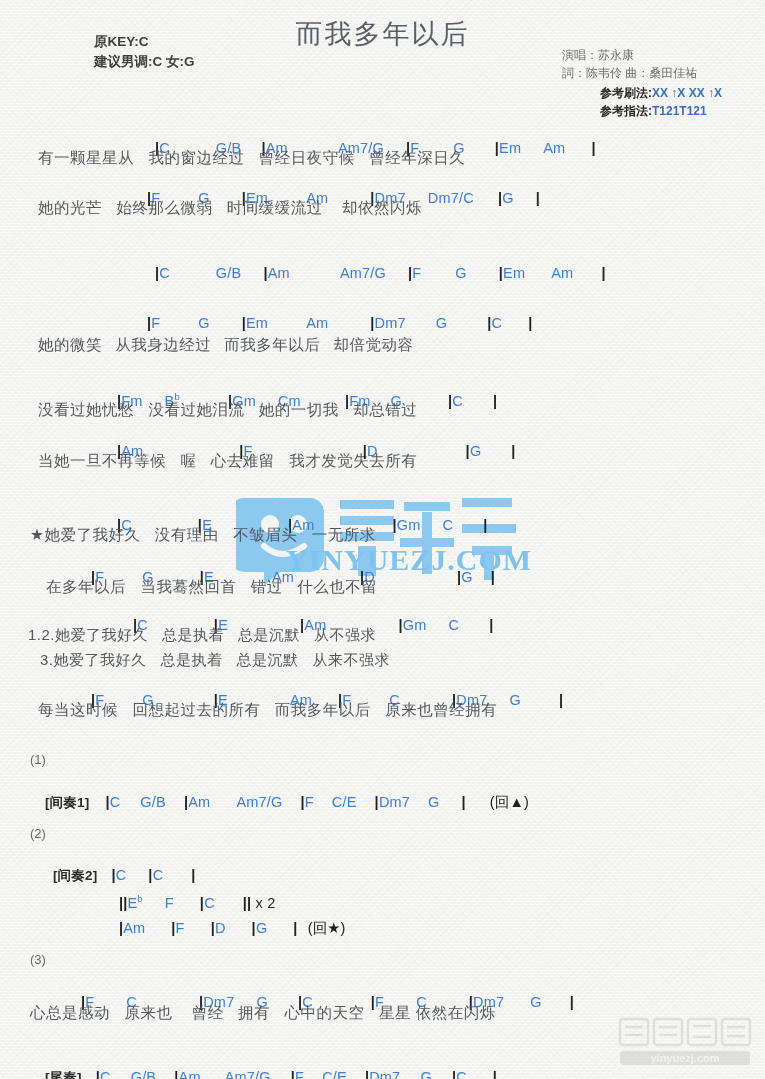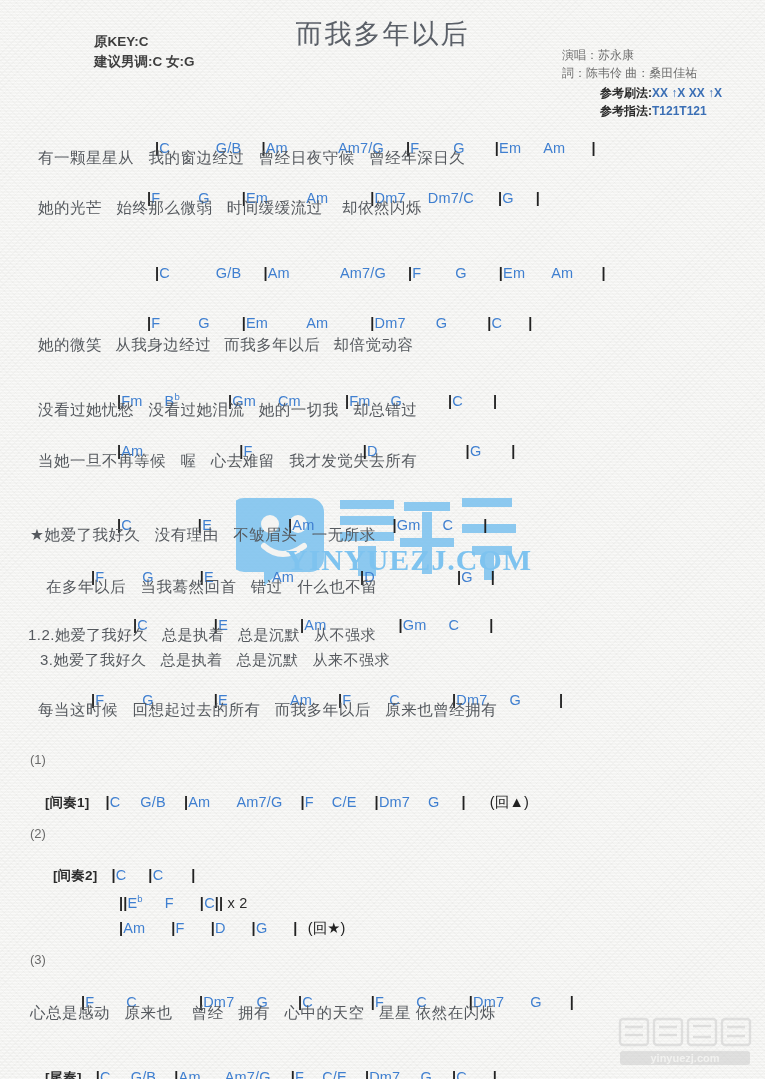--- a/index.html
+++ b/index.html
@@ -243,21 +243,21 @@
   <div class="line section-num" style="top:752px;left:30px;">(1)</div>
   <div class="line chords" style="top:777px;">
     <span class="sec-label" style="margin-left:28px;font-size:13.5px;">[间奏1]</span><span style="margin-left:16px;"><span class="bar">|</span>C</span><span style="margin-left:20px;">G/B</span><span style="margin-left:18px;"><span class="bar">|</span>Am</span><span style="margin-left:26px;">Am7/G</span><span style="margin-left:18px;"><span class="bar">|</span>F</span><span style="margin-left:18px;">C/E</span><span style="margin-left:18px;"><span class="bar">|</span>Dm7</span><span style="margin-left:18px;">G</span><span style="margin-left:22px;" class="bar">|</span><span class="bar" style="margin-left:24px;font-weight:normal;">(回▲)</span>
   </div>
 
   <div class="line section-num" style="top:826px;left:30px;">(2)</div>
   <div class="line chords" style="top:851px;padding-left:8px;">
     <span class="sec-label" style="margin-left:28px;font-size:13.5px;">[间奏2]</span><span style="margin-left:14px;"><span class="bar">|</span>C</span><span style="margin-left:22px;"><span class="bar">|</span>C</span><span style="margin-left:28px;" class="bar">|</span>
   </div>
   <div class="line chords" style="top:877px;">
-    <span style="margin-left:102px;"><span class="bar">||</span>E<sup>b</sup></span><span style="margin-left:22px;">F</span><span style="margin-left:26px;"><span class="bar">|</span>C</span><span style="text-align:right;"><span class="bar">||</span><span style="color:#2b2b2b;"> x 2</span></span>
+    <span style="margin-left:102px;"><span class="bar">||</span>E<sup>b</sup></span><span style="margin-left:22px;">F</span><span style="margin-left:26px;"><span class="bar">|</span>C</span><span style="margin-left:28px;text-align:right;"><span class="bar">||</span><span style="color:#2b2b2b;"> x 2</span></span>
   </div>
   <div class="line chords" style="top:903px;">
     <span style="margin-left:102px;"><span class="bar">|</span>Am</span><span style="margin-left:26px;"><span class="bar">|</span>F</span><span style="margin-left:26px;"><span class="bar">|</span>D</span><span style="margin-left:26px;"><span class="bar">|</span>G</span><span style="margin-left:26px;" class="bar">|</span><span class="bar" style="margin-left:10px;font-weight:normal;">(回★)</span>
   </div>
 
   <div class="line section-num" style="top:952px;left:30px;">(3)</div>
   <div class="line chords" style="top:978px;">
     <span style="margin-left:64px;"><span class="bar">|</span>F</span><span style="margin-left:32px;">C</span><span style="margin-left:62px;"><span class="bar">|</span>Dm7</span><span style="margin-left:22px;">G</span><span style="margin-left:30px;"><span class="bar">|</span>C</span><span style="margin-left:58px;"><span class="bar">|</span>F</span><span style="margin-left:32px;">C</span><span style="margin-left:42px;"><span class="bar">|</span>Dm7</span><span style="margin-left:26px;">G</span><span style="margin-left:28px;" class="bar">|</span>
   </div>
   <div class="line lyric" style="top:1003px;left:30px;">心总是感动   原来也    曾经   拥有   心中的天空   星星 依然在闪烁</div>

